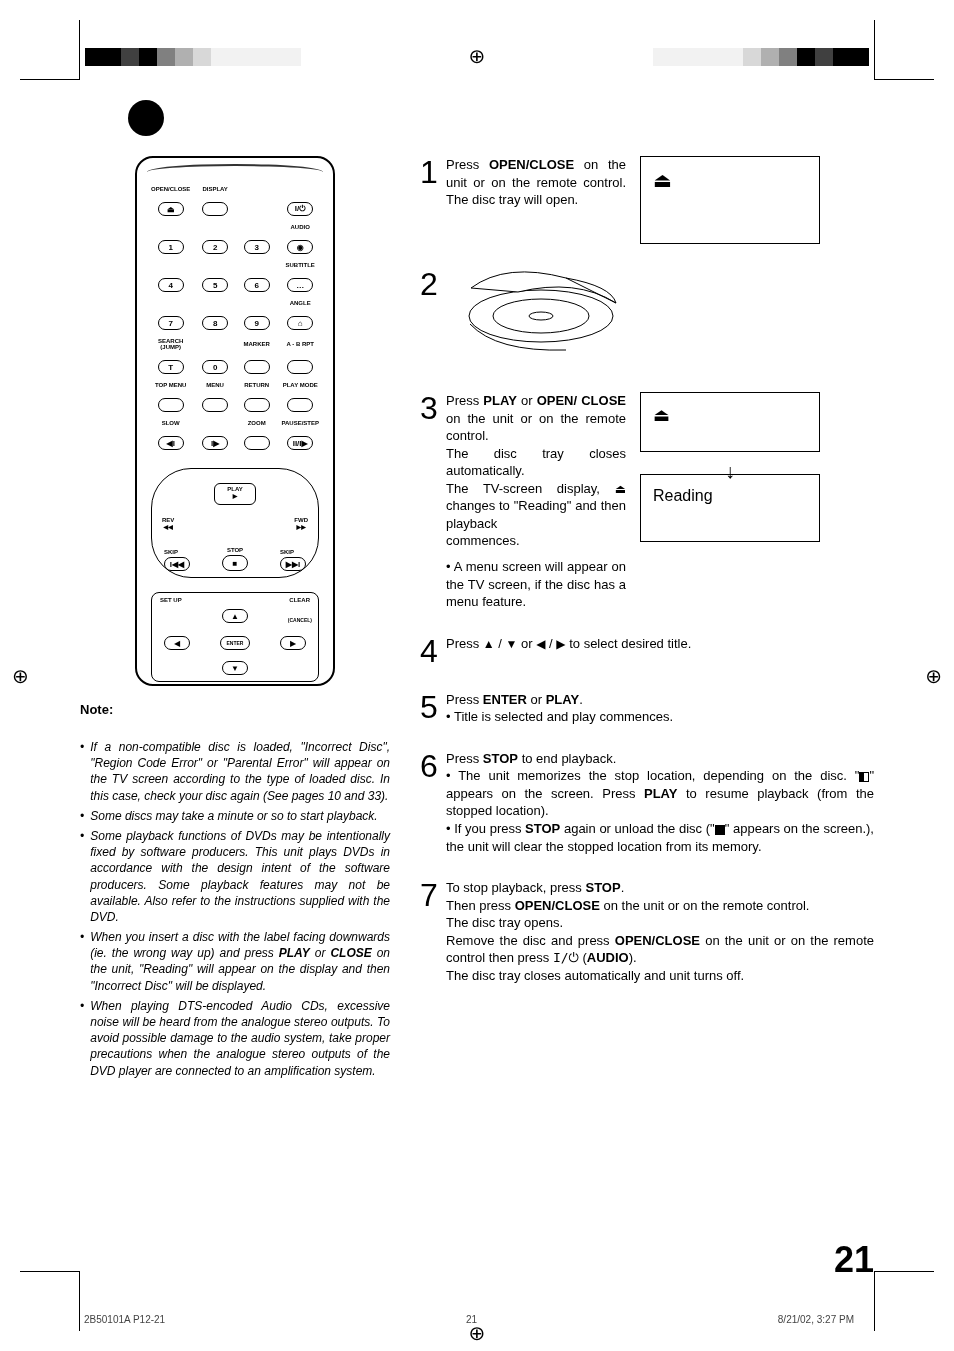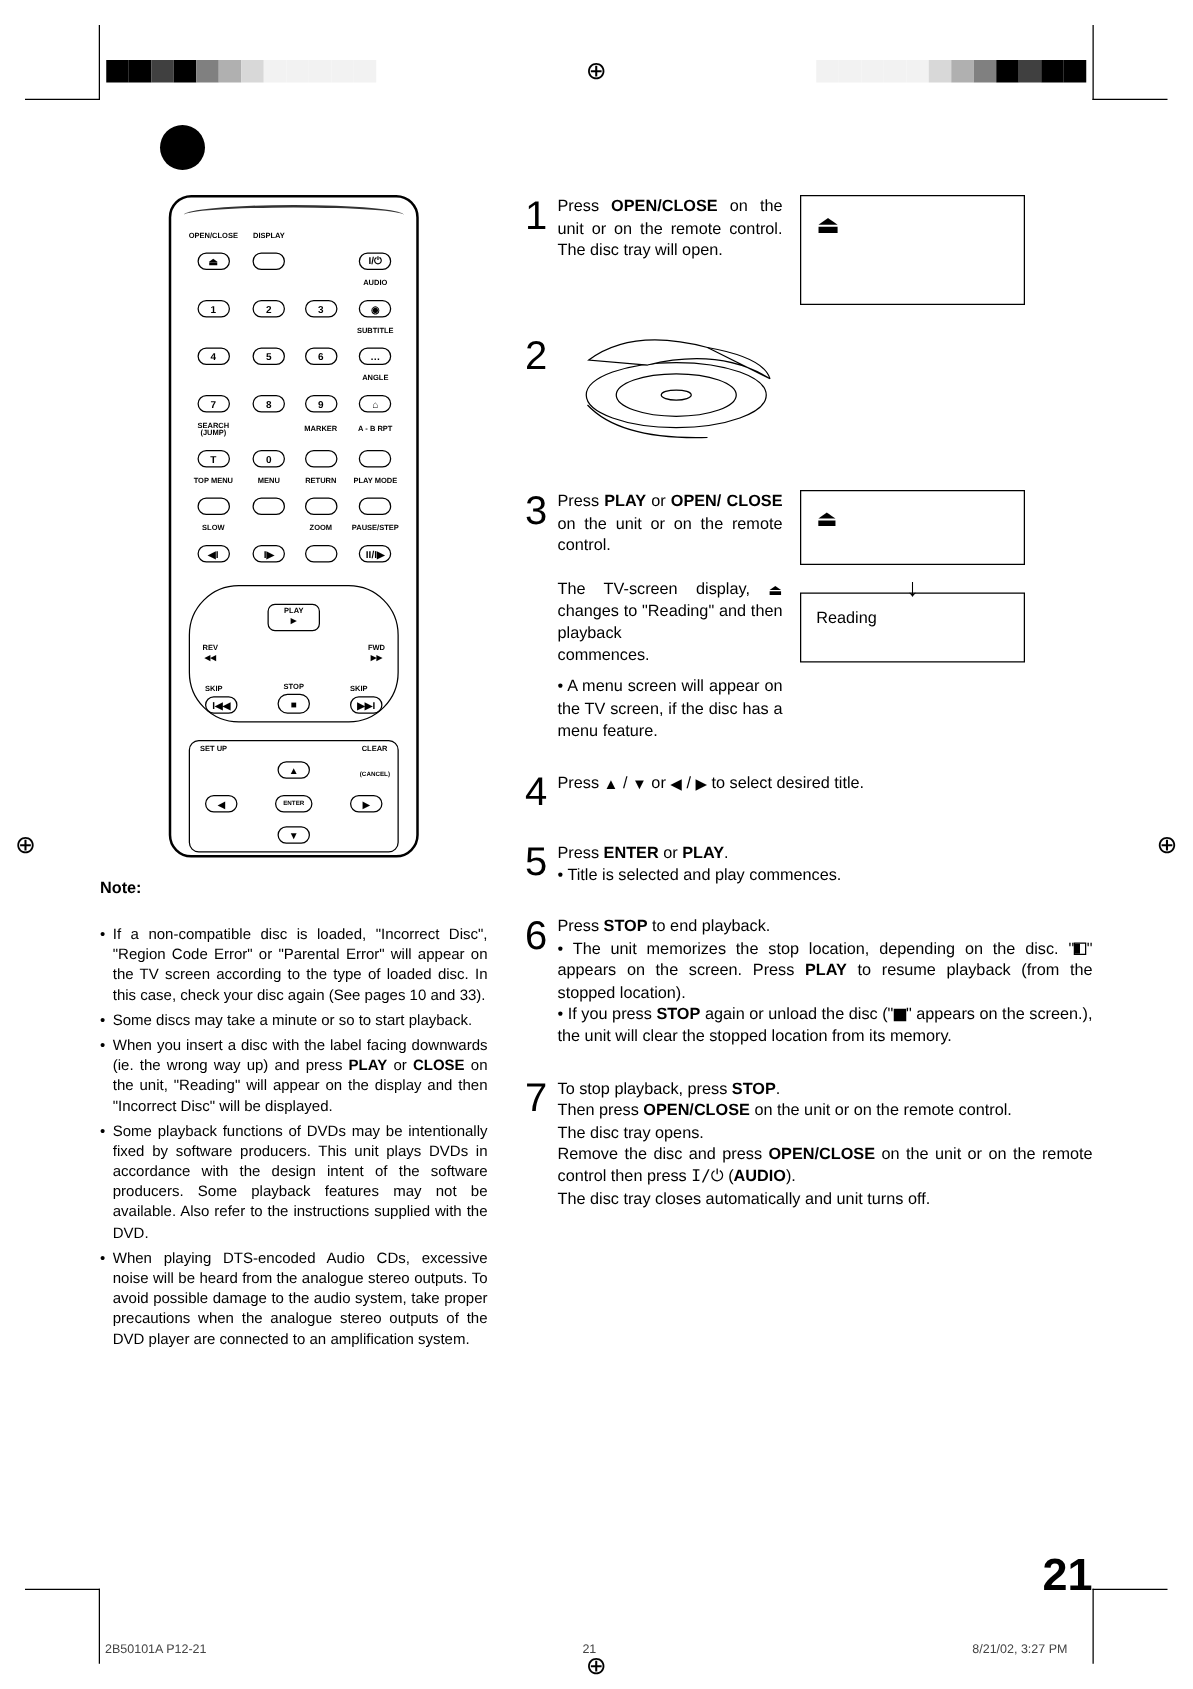--- a/index.html
+++ b/index.html
@@ -88,38 +88,38 @@
     .dpad .cancel { top:24px; right:6px; font-size:5px; }
     .dpad .arrow-btn { position:absolute; width:26px; height:14px; border:1px solid #000; border-radius:8px; display:flex; align-items:center; justify-content:center; font-size:8px; }
     .dpad .up { top:16px; left:50%; transform:translateX(-50%); }
     .dpad .down { bottom:6px; left:50%; transform:translateX(-50%); }
     .dpad .left { top:43px; left:12px; }
     .dpad .right { top:43px; right:12px; }
     .dpad .enter { position:absolute; top:43px; left:50%; transform:translateX(-50%); width:30px; height:14px; border:1px solid #000; border-radius:8px; font-size:5px; display:flex; align-items:center; justify-content:center; font-weight:bold; }
 
     .notes { margin-top: 16px; font-size: 12px; }
     .notes h4 { font-size: 13px; margin-bottom: 22px; }
-    .notes ul { list-style: none; padding-left: 0; }
+    .notes ul { list-style: none; padding-left: 0; font-style: italic; }
     .notes li { display:flex; margin-bottom: 4px; text-align: justify; line-height: 1.35; }
     .notes li::before { content:"•"; margin-right:6px; }
 
     
     .step { display: flex; margin-bottom: 24px; }
     .step-num { font-size: 32px; font-weight: normal; font-family: Arial; width: 26px; flex:0 0 auto; line-height: 1; }
     .step-body { flex: 1; font-size: 13px; line-height: 1.35; }
     .step-body .row { display:flex; gap:14px; }
     .step-body .txt { flex:1; text-align: justify; }
     .step-body .txt.narrow { max-width: 180px; }
     .illus { border: 1px solid #000; width: 180px; flex: 0 0 auto; }
     .illus.small { height: 88px; position:relative; }
     .illus.disc { height: 100px; border:none; }
     .illus-eject { position:absolute; left:12px; top:10px; font-size:20px; }
     .reading-box { position:relative; width:180px; }
     .reading-box .panel { border:1px solid #000; height:60px; position:relative; }
-    .reading-box .panel2 { border:1px solid #000; height:56px; margin-top:22px; padding:10px 0 0 12px; font-size:13px; }
+    .reading-box .panel2 { border:1px solid #000; height:68px; margin-top:22px; padding:10px 0 0 12px; font-size:16px; }
     .reading-box .ej { position:absolute; left:12px; top:10px; font-size:18px; }
     .reading-box .darrow { position:absolute; left:50%; transform:translateX(-50%); top:66px; font-size:20px; }
 
     .page-num { position: absolute; right: 0; bottom: 10px; font-size: 36px; font-weight: bold; }
 
     .footer { position:absolute; bottom: -34px; left: 0; right: 16px; display:flex; justify-content:space-between; font-size:10px; color:#444; padding: 0 4px; }
     .inline-icon { font-size: 12px; display:inline-block; vertical-align:middle; }
     .half-stop { display:inline-block; width:10px; height:10px; border:1px solid #000; position:relative; vertical-align:middle; }
     .half-stop::after { content:""; position:absolute; left:0; top:0; width:50%; height:100%; background:#000; }
     .full-stop { display:inline-block; width:10px; height:10px; background:#000; vertical-align:middle; }
@@ -332,24 +332,24 @@
       <div class="notes">
         <h4>Note:</h4>
         <ul>
           <li>
               <span>If a non-compatible disc is loaded, "Incorrect Disc", "Region Code Error" or "Parental Error" will appear on the TV screen according to the type of loaded disc. In this case, check your disc again (See pages 10 and 33).</span>
             </li>
           <li>
               <span>Some discs may take a minute or so to start playback.</span>
             </li>
           <li>
-              <span>When you insert a disc with the label facing downwards (ie. the wrong way up) and press <b>PLAY</b> or <b>CLOSE</b> on the unit, "Reading" will appear on the display and then "Incorrect Disc" will be displayed.</span>
+              <span>Some playback functions of DVDs may be intentionally fixed by software producers. This unit plays DVDs in accordance with the design intent of the software producers. Some playback features may not be available. Also refer to the instructions supplied with the DVD.</span>
             </li>
           <li>
-              <span>Some playback functions of DVDs may be intentionally fixed by software producers. This unit plays DVDs in accordance with the design intent of the software producers. Some playback features may not be available. Also refer to the instructions supplied with the DVD.</span>
+              <span>When you insert a disc with the label facing downwards (ie. the wrong way up) and press <b>PLAY</b> or <b>CLOSE</b> on the unit, "Reading" will appear on the display and then "Incorrect Disc" will be displayed.</span>
             </li>
           <li>
               <span>When playing DTS-encoded Audio CDs, excessive noise will be heard from the analogue stereo outputs. To avoid possible damage to the audio system, take proper precautions when the analogue stereo outputs of the DVD player are connected to an amplification system.</span>
             </li>
         </ul>
       </div>
     </div>
 
     <div class="col-right">
       <div class="step">
@@ -381,21 +381,21 @@
           </div>
         </div>
       </div>
 
       <div class="step">
         <div class="step-num">3</div>
         <div class="step-body">
           <div class="row">
             <div class="txt narrow">
               Press <b>PLAY</b> or <b>OPEN/ CLOSE</b> on the unit or on the remote control.<br>
-              <br>
+              <span>The disc tray closes automatically.</span><br>
               The TV-screen display, <span class="inline-icon">⏏</span> changes to "Reading" and then playback<br>commences.
               <div style="height:8px"></div>
               <span>• A menu screen will appear on the TV screen, if the disc has a menu feature.</span>
             </div>
             <div class="reading-box">
               <div class="panel">
                   <span class="ej">⏏</span>
                 </div>
               <span class="darrow">↓</span>
               <div class="panel2"><span>Reading</span></div>

